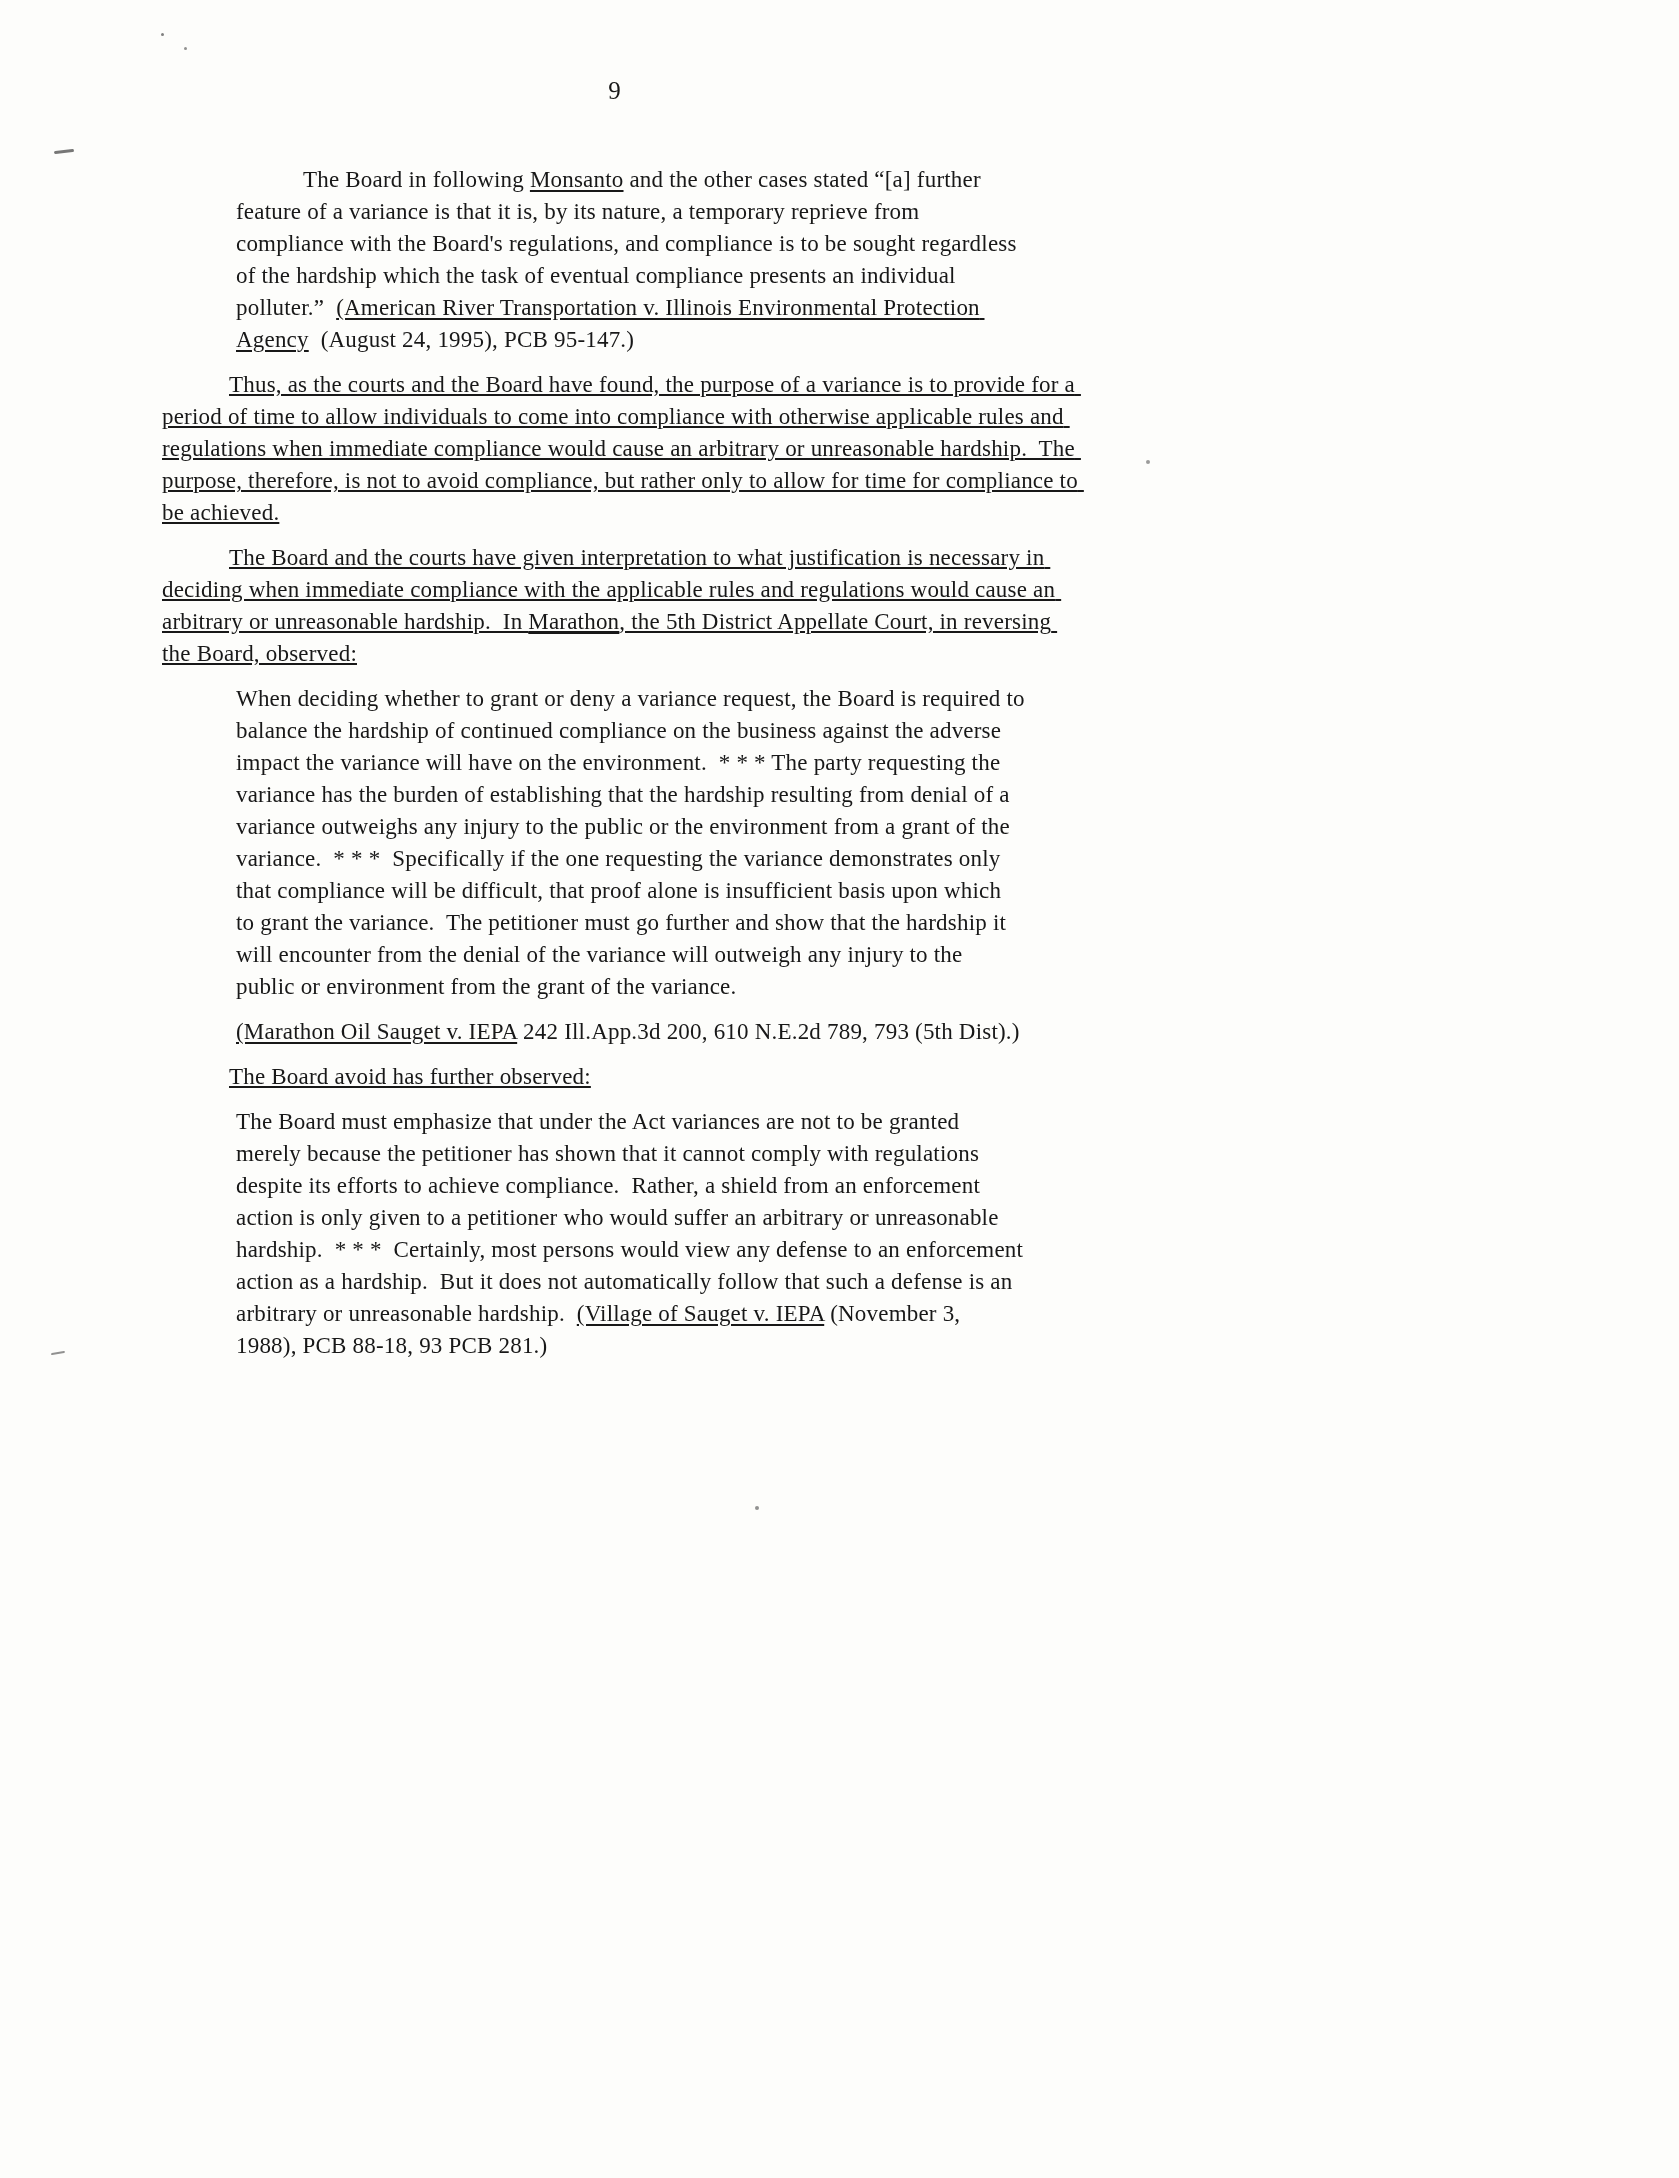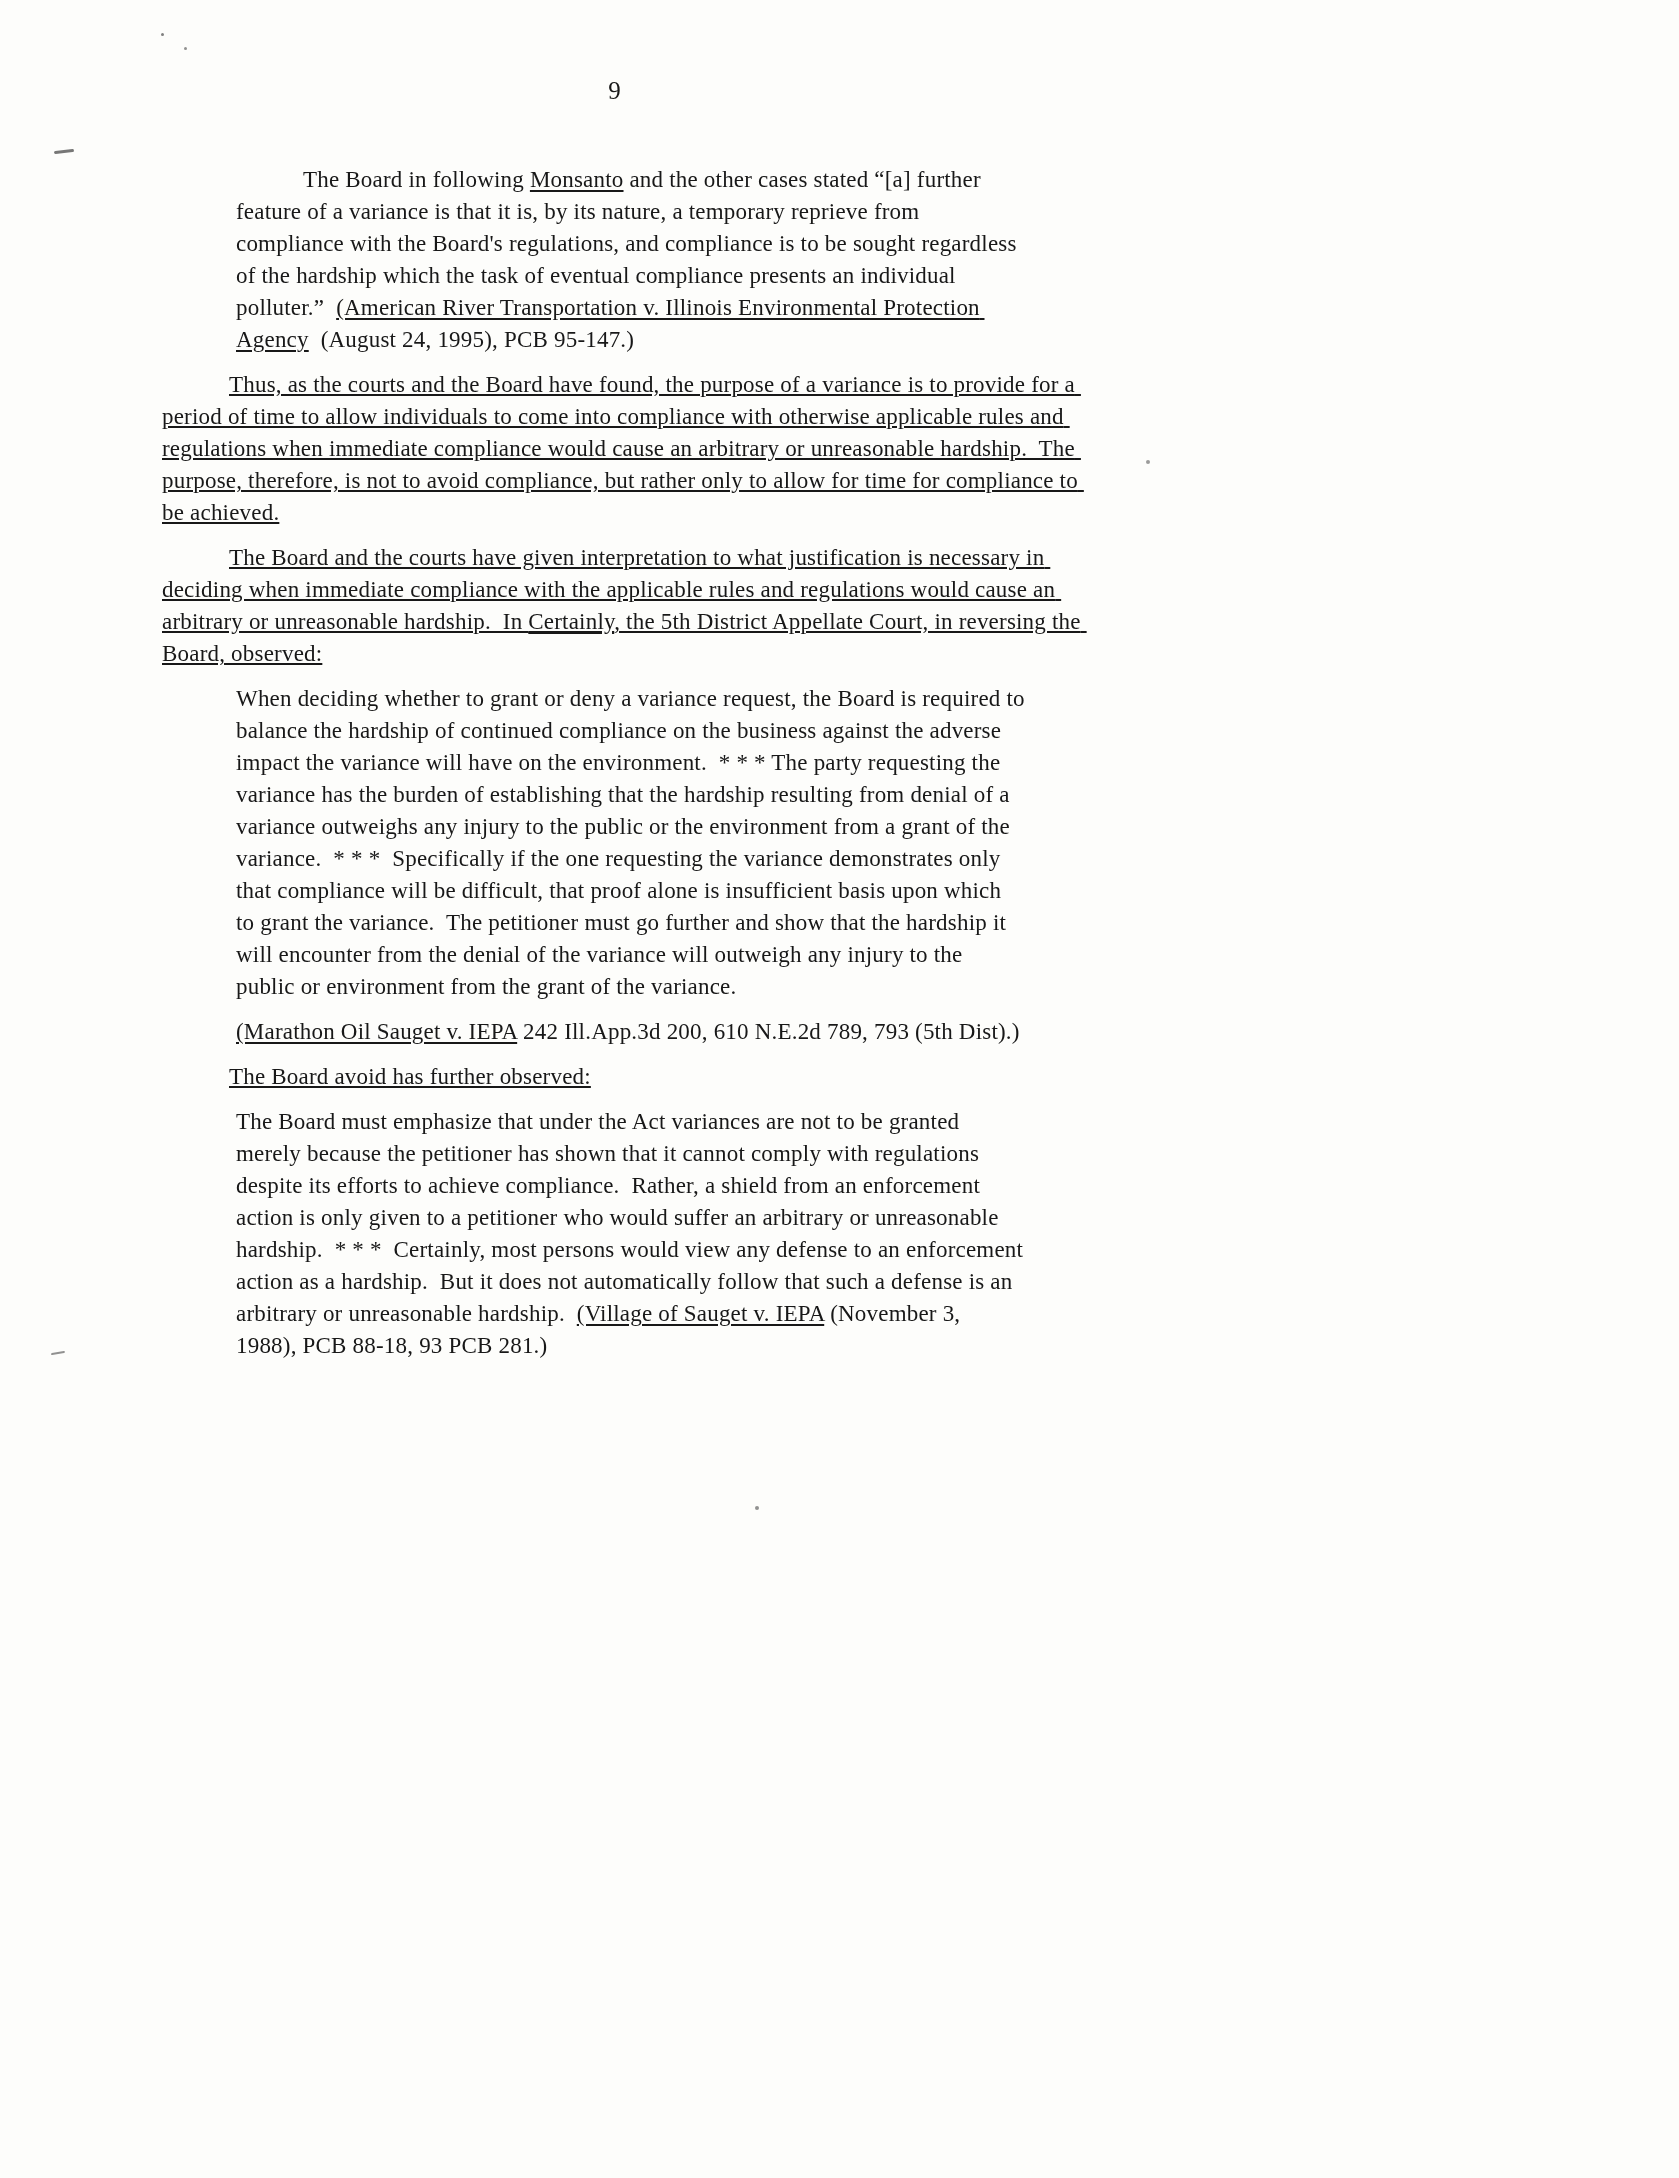--- a/index.html
+++ b/index.html
@@ -64,21 +64,21 @@
   .a-dot4  { left: 755px; top: 1506px; width: 4px;  height: 4px; border-radius: 50%; opacity: .6; }
 </style>
 </head>
 <body>
 
 <div class="page">
   <div class="page-number">9</div>
   <div class="doc-body">
       <p class="block para-quote first-indent"><span>The Board in following </span><span class="u">Monsanto</span><span> and the other cases stated “[a] further feature of a variance is that it is, by its nature, a temporary reprieve from compliance with the Board's regulations, and compliance is to be sought regardless of the hardship which the task of eventual compliance presents an individual polluter.”  </span><span class="u">(American River Transportation v. Illinois Environmental Protection Agency</span><span>  (August 24, 1995), PCB 95-147.)</span></p>
       <p class="block para-body first-indent"><span>Thus, as the courts and the Board have found, the purpose of a variance is to provide for a period of time to allow individuals to come into compliance with otherwise applicable rules and regulations when immediate compliance would cause an arbitrary or unreasonable hardship.  The purpose, therefore, is not to avoid compliance, but rather only to allow for time for compliance to be achieved.</span></p>
-      <p class="block para-body first-indent"><span>The Board and the courts have given interpretation to what justification is necessary in deciding when immediate compliance with the applicable rules and regulations would cause an arbitrary or unreasonable hardship.  In </span><span class="u">Certainly</span><span>, the 5th District Appellate Court, in reversing the Board, observed:</span></p>
+      <p class="block para-body first-indent"><span>The Board and the courts have given interpretation to what justification is necessary in deciding when immediate compliance with the applicable rules and regulations would cause an arbitrary or unreasonable hardship.  In </span><span class="u">Marathon</span><span>, the 5th District Appellate Court, in reversing the Board, observed:</span></p>
       <p class="block para-quote"><span>When deciding whether to grant or deny a variance request, the Board is required to balance the hardship of continued compliance on the business against the adverse impact the variance will have on the environment.  * * * The party requesting the variance has the burden of establishing that the hardship resulting from denial of a variance outweighs any injury to the public or the environment from a grant of the variance.  * * *  Specifically if the one requesting the variance demonstrates only that compliance will be difficult, that proof alone is insufficient basis upon which to grant the variance.  The petitioner must go further and show that the hardship it will encounter from the denial of the variance will outweigh any injury to the public or environment from the grant of the variance.</span></p>
       <p class="block para-quote"><span class="u">(Marathon Oil Sauget v. IEPA</span><span> 242 Ill.App.3d 200, 610 N.E.2d 789, 793 (5th Dist).)</span></p>
       <p class="block para-body first-indent"><span>The Board avoid has further observed:</span></p>
       <p class="block para-quote"><span>The Board must emphasize that under the Act variances are not to be granted merely because the petitioner has shown that it cannot comply with regulations despite its efforts to achieve compliance.  Rather, a shield from an enforcement action is only given to a petitioner who would suffer an arbitrary or unreasonable hardship.  * * *  Certainly, most persons would view any defense to an enforcement action as a hardship.  But it does not automatically follow that such a defense is an arbitrary or unreasonable hardship.  </span><span class="u">(Village of Sauget v. IEPA</span><span> (November 3, 1988), PCB 88-18, 93 PCB 281.)</span></p>
     </div>
 
   <div class="artifact a-dash1"></div>
   <div class="artifact a-dash2"></div>
   <div class="artifact a-dot1"></div>
   <div class="artifact a-dot2"></div>

